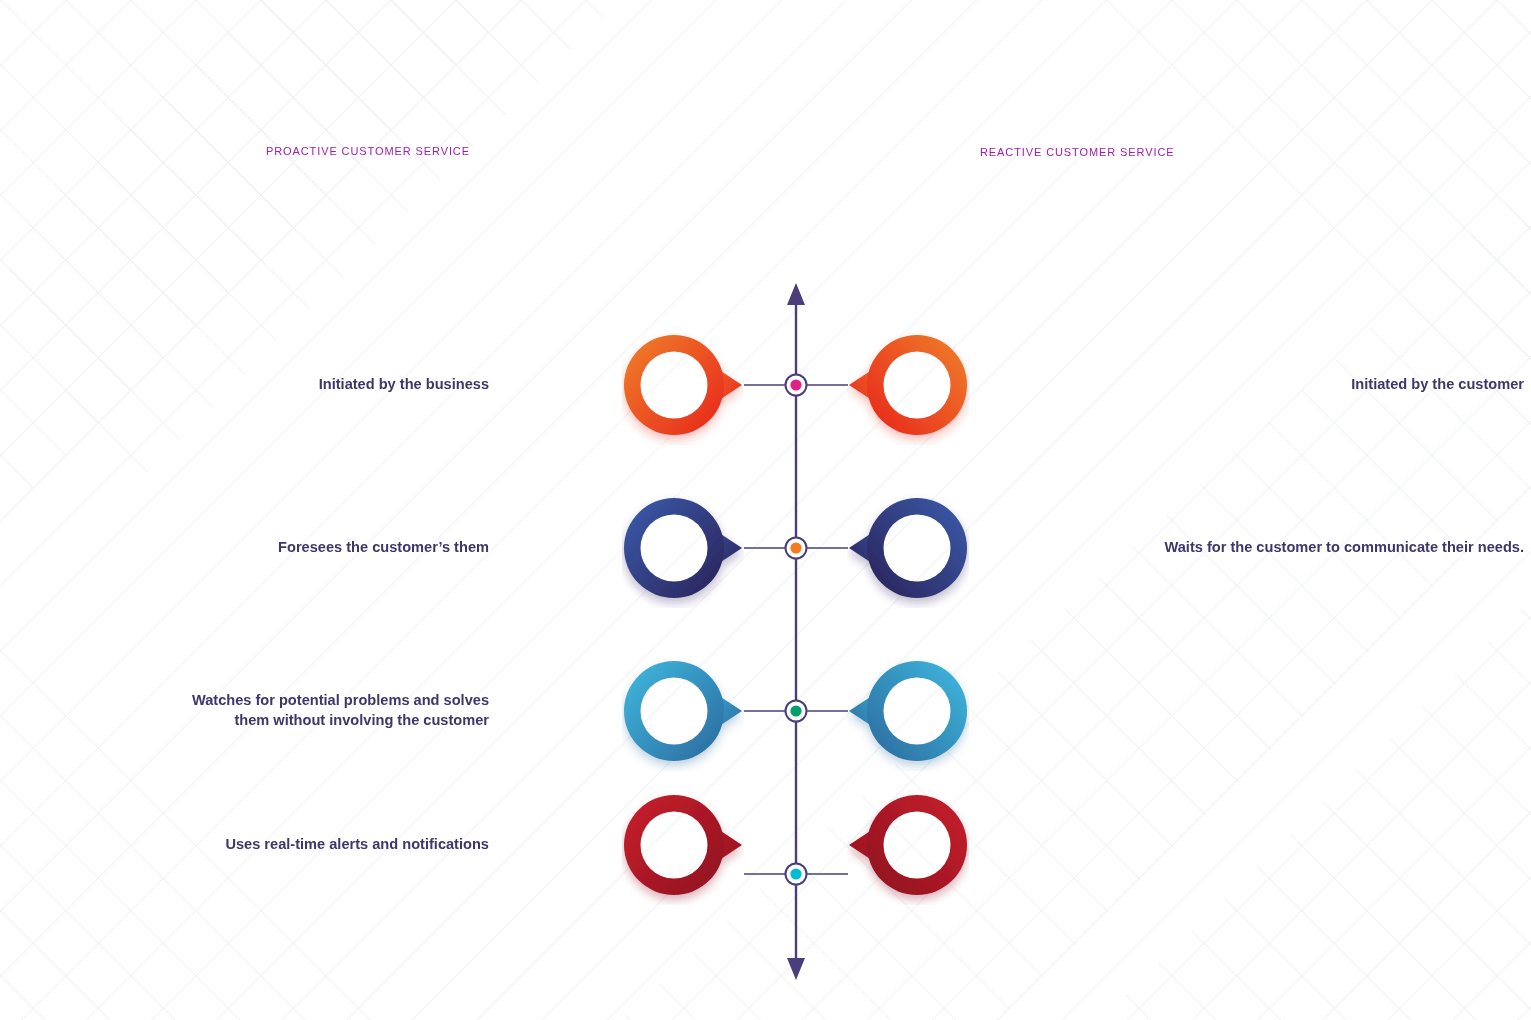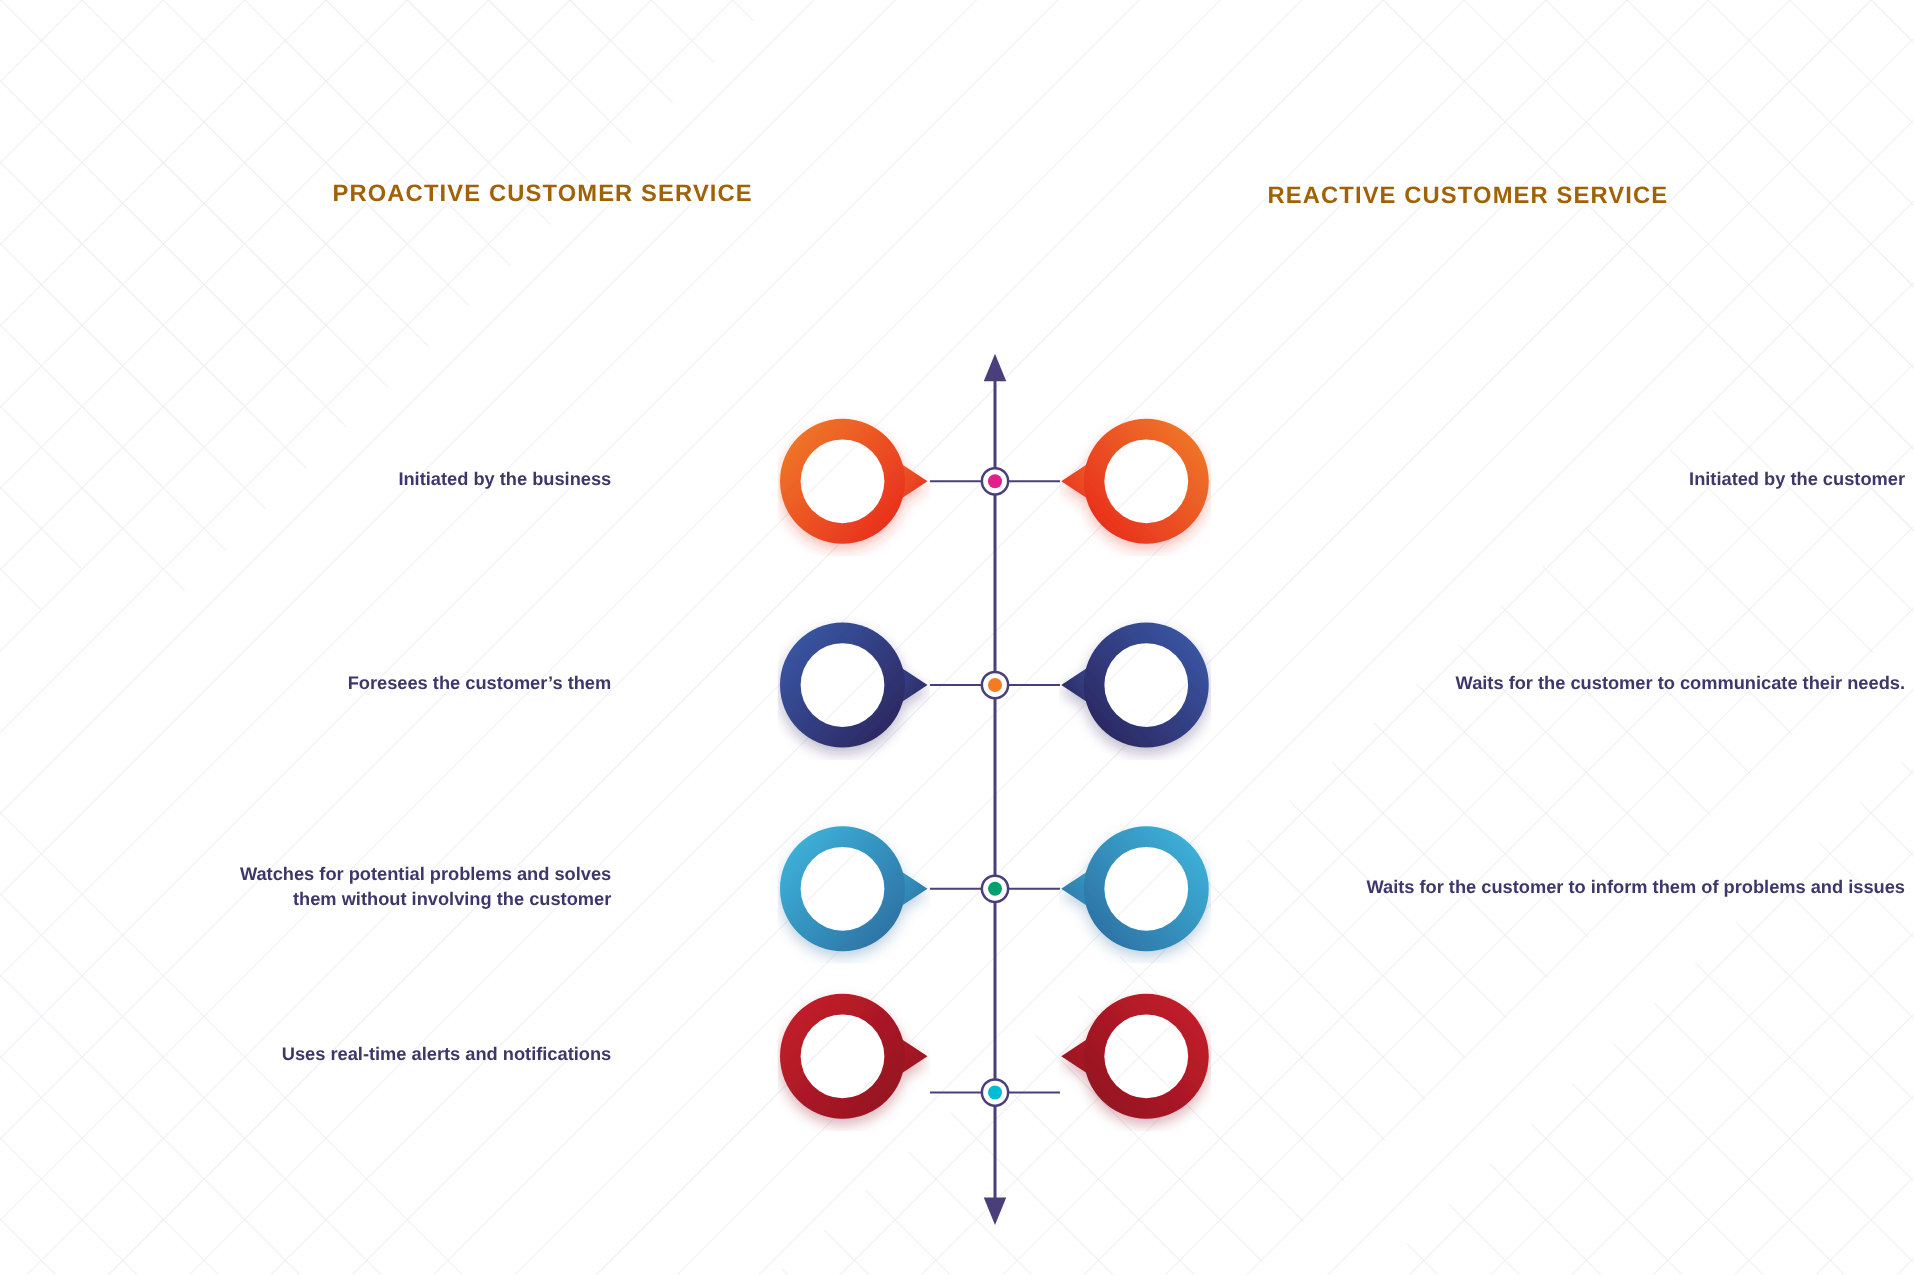--- a/index.html
+++ b/index.html
@@ -27,28 +27,28 @@
   
   #stage {
     position: absolute;
     inset: 0;
     z-index: 2;
   }
 
   
   .col-header {
     position: absolute;
-    font-size: 19px;
-    font-weight: bold;
+    font-size: 11px;
+    font-weight: normal;
     letter-spacing: 0.9px;
-    color: #a16207;
+    color: #a21caf;
     white-space: nowrap;
   }
   #header-left  { left: 266px; top: 145px; }
-  #header-right { left: 1014px; top: 146px; }
+  #header-right { left: 980px; top: 146px; }
 
   
   #axis-svg {
     position: absolute;
     left: 0;
     top: 0;
     width: 1531px;
     height: 1020px;
     z-index: 3;
     pointer-events: none;
@@ -290,21 +290,20 @@
         <circle cx="70" cy="60" r="33.5" fill="#000"></circle>
       </mask>
     </defs>
     <g filter="url(#shad-2-right)" mask="url(#hole-grad-2-right)">
       <path d="M 52,27 L 2,60 L 52,93 Z" fill="url(#grad-2-right)"></path>
       <circle cx="70" cy="60" r="50" fill="url(#grad-2-right)"></circle>
     </g>
   </svg>
         </div>
 
-    <div class="row-label right">Waits for the customer to inform them of problems and issues</div>
   </div>
       <div class="row" style="top: 785px;">
     <div class="row-label left">Uses real-time alerts and notifications</div>
 
     <div class="ring-wrap left">
   <svg viewBox="0 0 122 120">
     <defs>
       <linearGradient id="grad-3-left" x1="0%" y1="5%" x2="100%" y2="95%">
         <stop offset="0%" stop-color="#c8202b"></stop>
         <stop offset="100%" stop-color="#8e1120"></stop>

